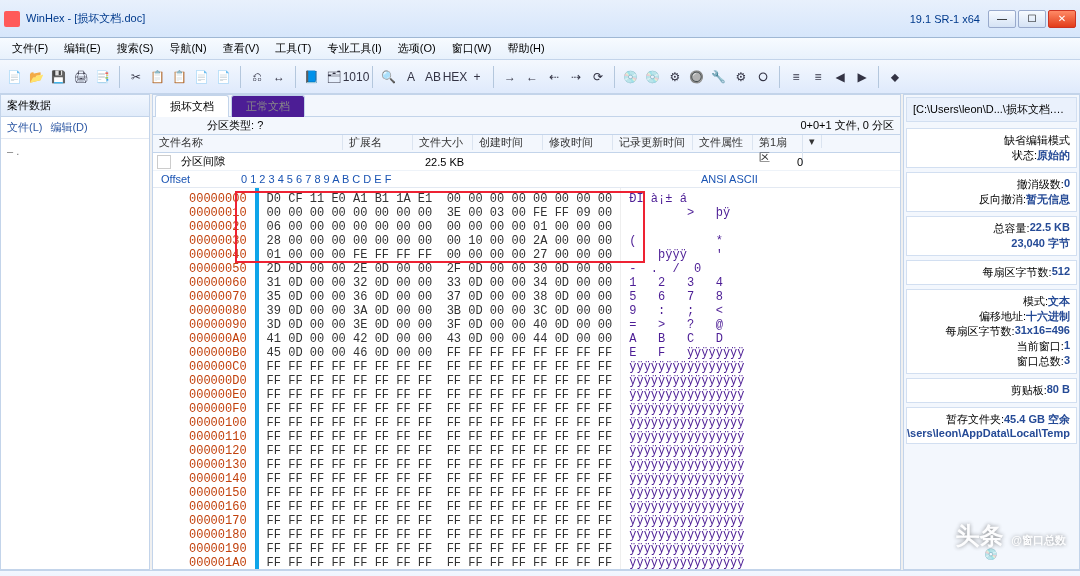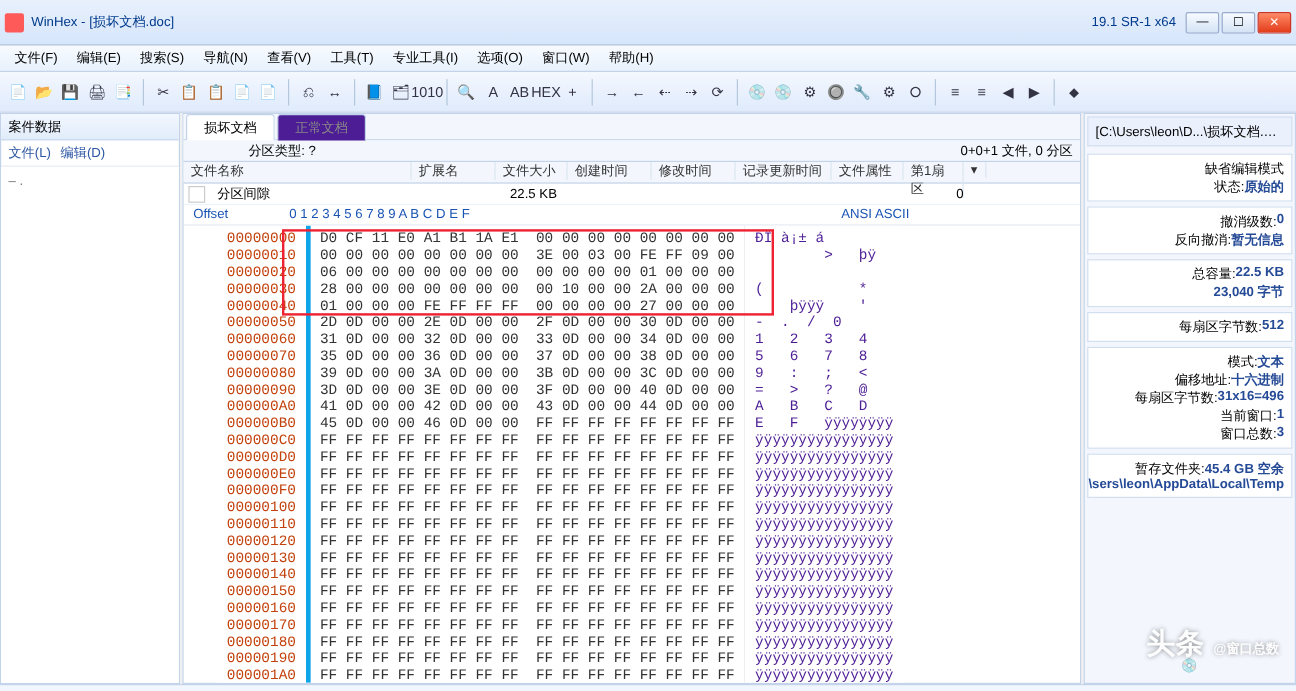--- a/index.html
+++ b/index.html
@@ -334,20 +334,26 @@
         </div>
         <div class="rp-row">
           <span>当前窗口:</span>
           <span class="v">1</span>
         </div>
         <div class="rp-row">
           <span>窗口总数:</span>
           <span class="v">3</span>
         </div>
       </div>
+    <div class="rp-sec" id="rs6">
+        <div class="rp-row">
+          <span>剪贴板:</span>
+          <span class="v">80 B</span>
+        </div>
+      </div>
     <div class="rp-sec" id="rs7">
         <div class="rp-row">
           <span>暂存文件夹:</span>
           <span class="v">45.4 GB 空余</span>
         </div>
         <div class="rp-row">
           <span></span>
           <span class="v">\sers\leon\AppData\Local\Temp</span>
         </div>
       </div>

